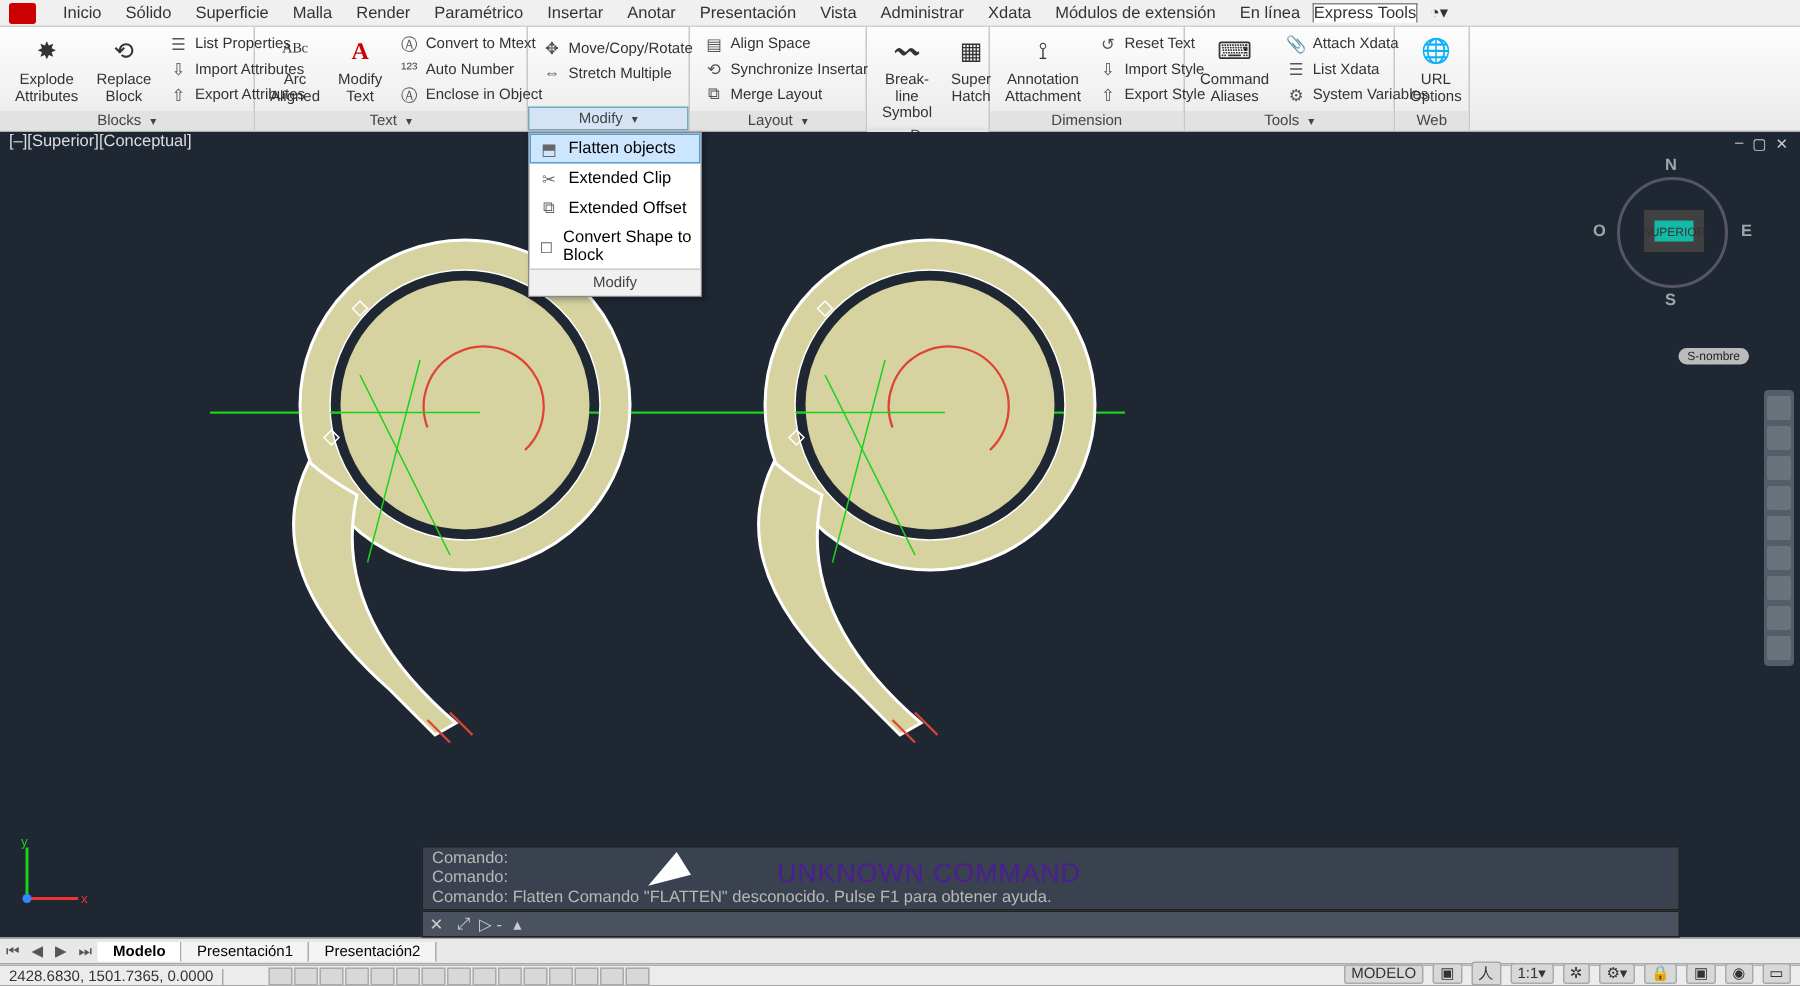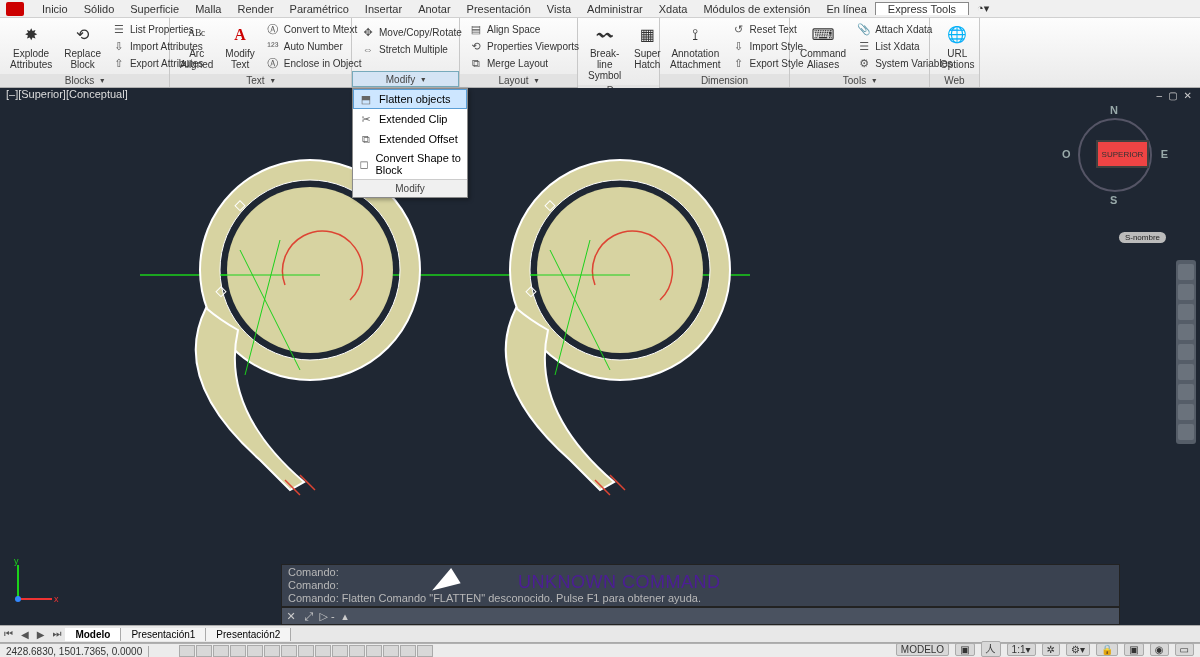--- a/index.html
+++ b/index.html
@@ -2,21 +2,21 @@
 <html><head>
 <meta charset="utf-8">
 <style>
 * { margin: 0; padding: 0; box-sizing: border-box; font-family: "Segoe UI", Tahoma, sans-serif; }
 body { width: 1200px; height: 657px; background: #fff; overflow: hidden; position: relative; }
 
 
 .menubar { height: 18px; background: #f0f0f0; display: flex; align-items: center; padding-left: 34px; font-size: 11px; color: #333; border-bottom: 1px solid #d0d0d0; position: relative; }
 .app-icon { position: absolute; left: 6px; top: 2px; width: 18px; height: 14px; background: #c00; border-radius: 2px; }
 .menubar .m { padding: 0 8px; cursor: pointer; }
-.menubar .m.active { background: #fff; border: 1px solid #888; border-bottom: none; padding: 0 12px; }
+.menubar .m.active { background: #fff; border: 1px solid #888; border-bottom: none; padding: 0 0; }
 
 
 .ribbon { height: 70px; background: linear-gradient(#fdfdfd,#eaeaea); display: flex; border-bottom: 1px solid #b0b0b0; }
 .panel { border-right: 1px solid #c8c8c8; display: flex; flex-direction: column; }
 .panel-body { flex: 1; display: flex; align-items: flex-start; padding: 2px 4px; }
 .panel-title { height: 16px; font-size: 10px; color: #444; text-align: center; background: #e2e2e2; display: flex; align-items: center; justify-content: center; gap: 4px; padding: 0 6px; }
 .dropdown-arrow::after { content: "▾"; font-size: 8px; margin-left: 2px; }
 
 .big-btn { display: flex; flex-direction: column; align-items: center; justify-content: flex-start; padding: 2px 6px; font-size: 10px; color: #333; cursor: pointer; border-radius: 2px; text-align: center; line-height: 11px; }
 .big-btn .ic { width: 28px; height: 24px; margin-bottom: 2px; display: flex; align-items: center; justify-content: center; font-size: 16px; }
@@ -37,21 +37,21 @@
 .viewport-label { position: absolute; top: 88px; left: 6px; font-size: 11px; color: #ddd; z-index: 20; }
 .tab-close { position: absolute; top: 90px; right: 8px; font-size: 10px; color: #ccc; z-index: 20; display: flex; gap: 6px; }
 .tab-close span { cursor: pointer; }
 
 .drawing { position: absolute; top: 120px; left: 140px; width: 640px; height: 380px; z-index: 5; }
 .drawing svg { overflow: visible; }
 
 
 .viewcube { position: absolute; top: 100px; right: 30px; width: 110px; height: 110px; z-index: 10; color: #9aa; font-size: 11px; }
 .viewcube .ring { position: absolute; top: 18px; left: 18px; width: 74px; height: 74px; border: 2px solid #556; border-radius: 50%; }
-.viewcube .cube-face { position: absolute; top: 40px; left: 36px; width: 53px; height: 28px; background: #ef4444; color: #333; font-size: 8px; display: flex; align-items: center; justify-content: center; border: 2px solid #404040; }
+.viewcube .cube-face { position: absolute; top: 40px; left: 36px; width: 40px; height: 28px; background: #14b8a6; color: #333; font-size: 8px; display: flex; align-items: center; justify-content: center; border: 7px solid #404040; }
 .viewcube .lbl { position: absolute; font-weight: bold; }
 .viewcube .n { top: 4px; left: 50px; } .viewcube .s { bottom: 4px; left: 50px; }
 .viewcube .e { top: 48px; right: 2px; } .viewcube .w { top: 48px; left: 2px; }
 .snombre-badge { position: absolute; top: 232px; right: 34px; background: #bbb; color: #222; font-size: 8px; padding: 1px 6px; border-radius: 7px; z-index: 10; }
 
 
 .right-toolbar { position: absolute; right: 4px; top: 260px; width: 20px; background: #555d68; border-radius: 3px; display: flex; flex-direction: column; gap: 4px; padding: 4px 2px; z-index: 10; }
 .right-toolbar .rt { width: 16px; height: 16px; background: #6a727c; border-radius: 2px; cursor: pointer; }
 
 
@@ -182,21 +182,21 @@
 
   <div class="panel" style="width:118px">
     <div class="panel-body">
       <div class="small-list">
         <div class="small-btn">
             <span class="sic">▤</span>
             <span>Align Space</span>
           </div>
         <div class="small-btn">
             <span class="sic">⟲</span>
-            <span>Properties Viewports</span>
+            <span>Synchronize Insertar</span>
           </div>
         <div class="small-btn">
             <span class="sic">⧉</span>
             <span>Merge Layout</span>
           </div>
       </div>
     </div>
     <div class="panel-title dropdown-arrow">Layout</div>
   </div>
 

